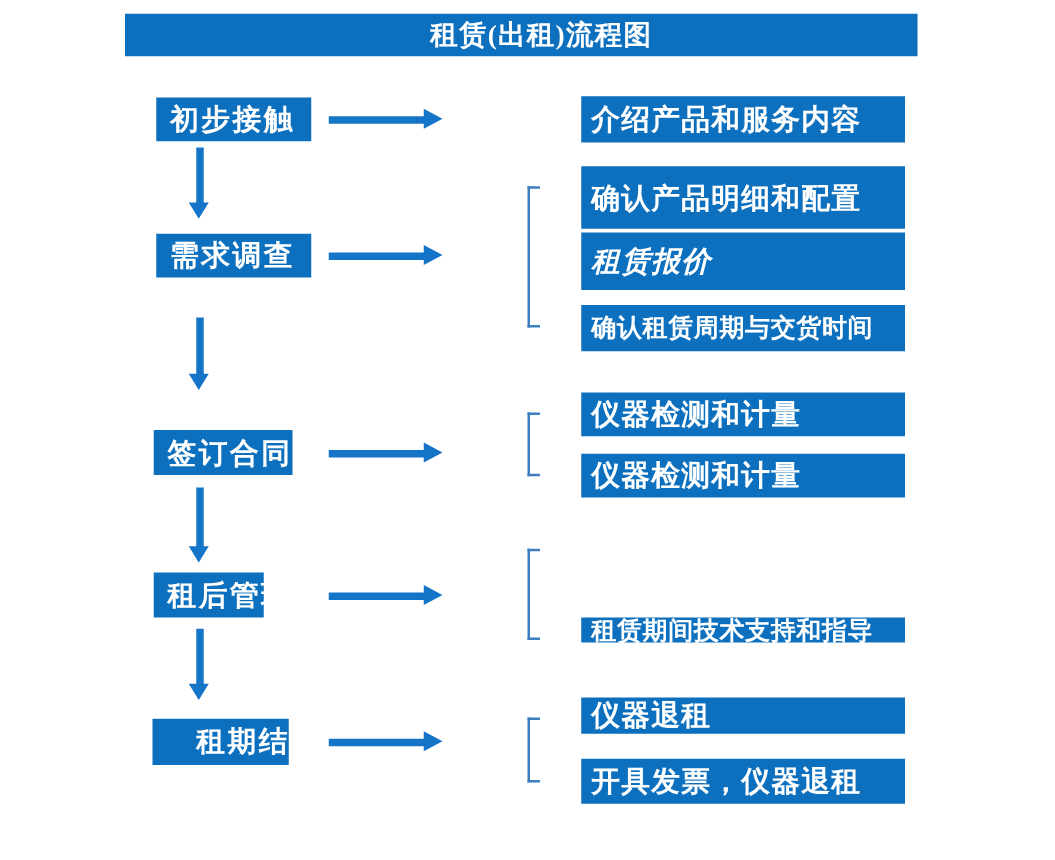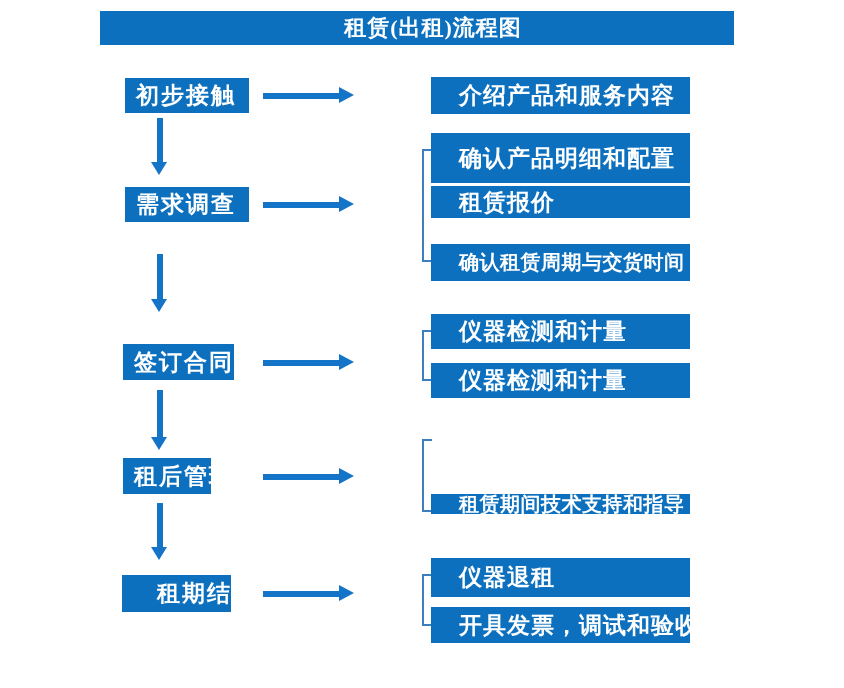--- a/index.html
+++ b/index.html
@@ -22,24 +22,24 @@
     padding-left:32px;
   }
   .step-box{
     position:absolute;background:var(--box-blue);color:var(--text-white);
     font-size:23px;font-weight:bold;letter-spacing:2px;
     display:flex;align-items:center;padding-left:11px;box-sizing:border-box;
     white-space:nowrap;
     margin-left:22px;
   }
   .detail-box{
-    position:absolute;left:431px;width:259px;
+    position:absolute;left:465px;width:259px;
     background:var(--box-blue);color:var(--text-white);
     font-size:23px;font-weight:bold;letter-spacing:1px;
-    display:flex;align-items:center;padding-left:28px;box-sizing:border-box;
+    display:flex;align-items:center;padding-left:8px;box-sizing:border-box;
     white-space:nowrap;
   }
   .detail-box.small{font-size:20px;letter-spacing:0.5px;}
   .h-arrow{position:absolute;left:263px;width:91px;height:17px;}
   .h-arrow .shaft{position:absolute;left:0;top:6px;width:77px;height:6px;background:var(--arrow-blue);}
   .h-arrow .head{position:absolute;right:0;top:0;width:0;height:0;
     border-top:8.5px solid transparent;border-bottom:8.5px solid transparent;
     border-left:15px solid var(--arrow-blue);}
   .v-arrow{position:absolute;left:151px;width:17px;}
   .v-arrow .shaft{position:absolute;left:5.5px;top:0;width:6px;bottom:12px;background:var(--arrow-blue);}
@@ -104,21 +104,21 @@
     <div class="head"></div>
   </div>
 
   <div class="bracket" style="top:149px;height:113px;"></div>
   <div class="bracket" style="top:330px;height:51px;"></div>
   <div class="bracket" style="top:439px;height:73px;"></div>
   <div class="bracket" style="top:574px;height:52px;"></div>
 
   <div class="detail-box" style="top:77px;height:37px;">介绍产品和服务内容</div>
   <div class="detail-box" style="top:133px;height:50px;">确认产品明细和配置</div>
-  <div class="detail-box" style="top:186px;height:32px;">租赁报价</div>
+  <div class="detail-box" style="top:186px;height:46px;font-style:italic;">租赁报价</div>
   <div class="detail-box small" style="top:244px;height:37px;">确认租赁周期与交货时间</div>
   <div class="detail-box" style="top:314px;height:35px;">仪器检测和计量</div>
   <div class="detail-box" style="top:363px;height:35px;">仪器检测和计量</div>
   <div class="detail-box small" style="top:494px;height:20px;">租赁期间技术支持和指导</div>
-  <div class="detail-box" style="top:558px;height:39px;">仪器退租</div>
-  <div class="detail-box" style="top:607px;height:36px;">开具发票，调试和验收</div>
+  <div class="detail-box" style="top:558px;height:29px;">仪器退租</div>
+  <div class="detail-box" style="top:607px;height:36px;">开具发票，仪器退租</div>
 
 </div>
 
 </body></html>

